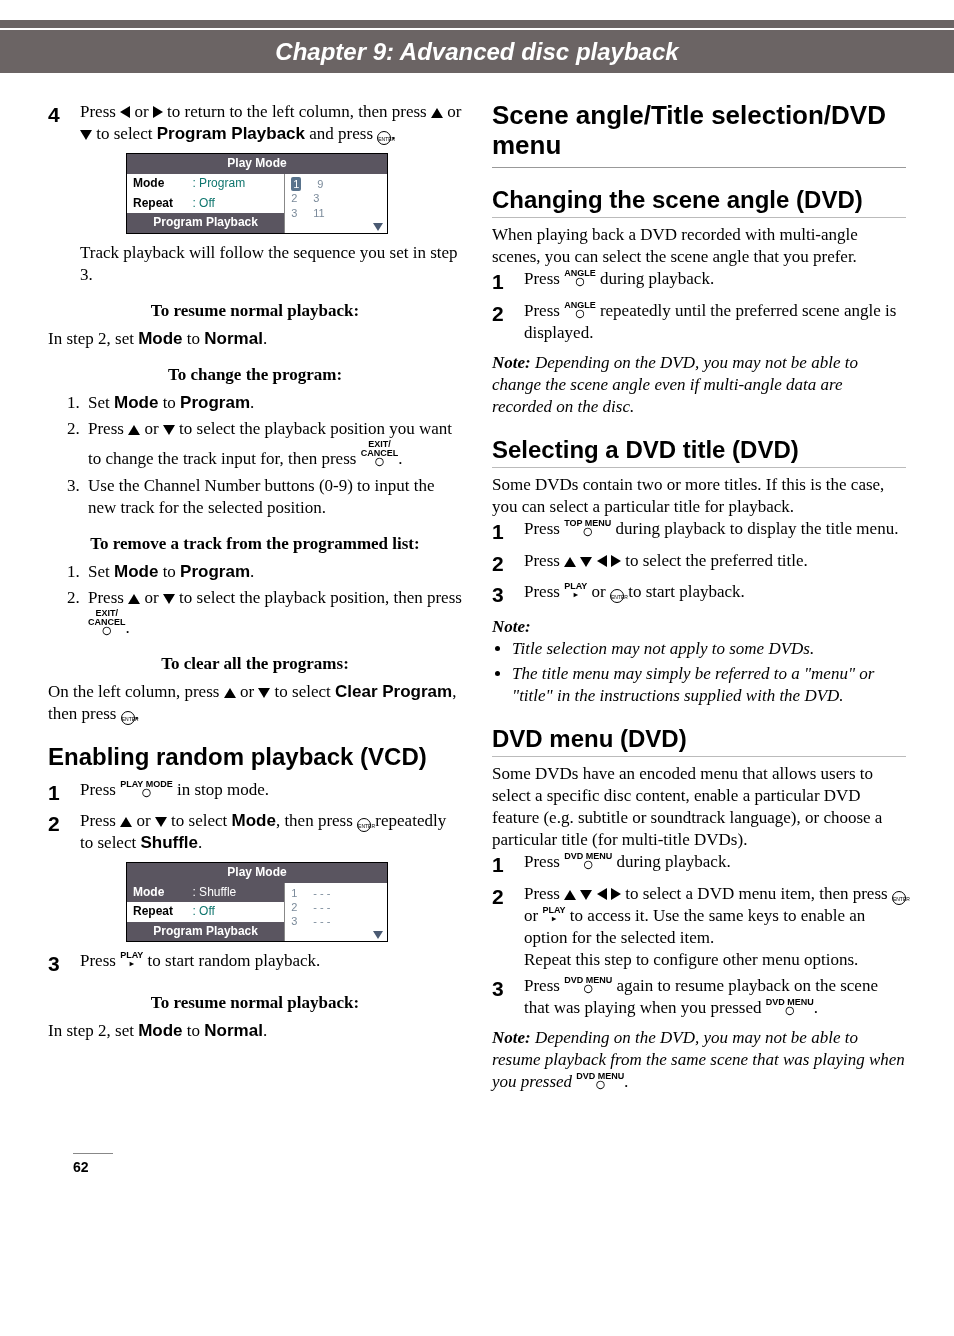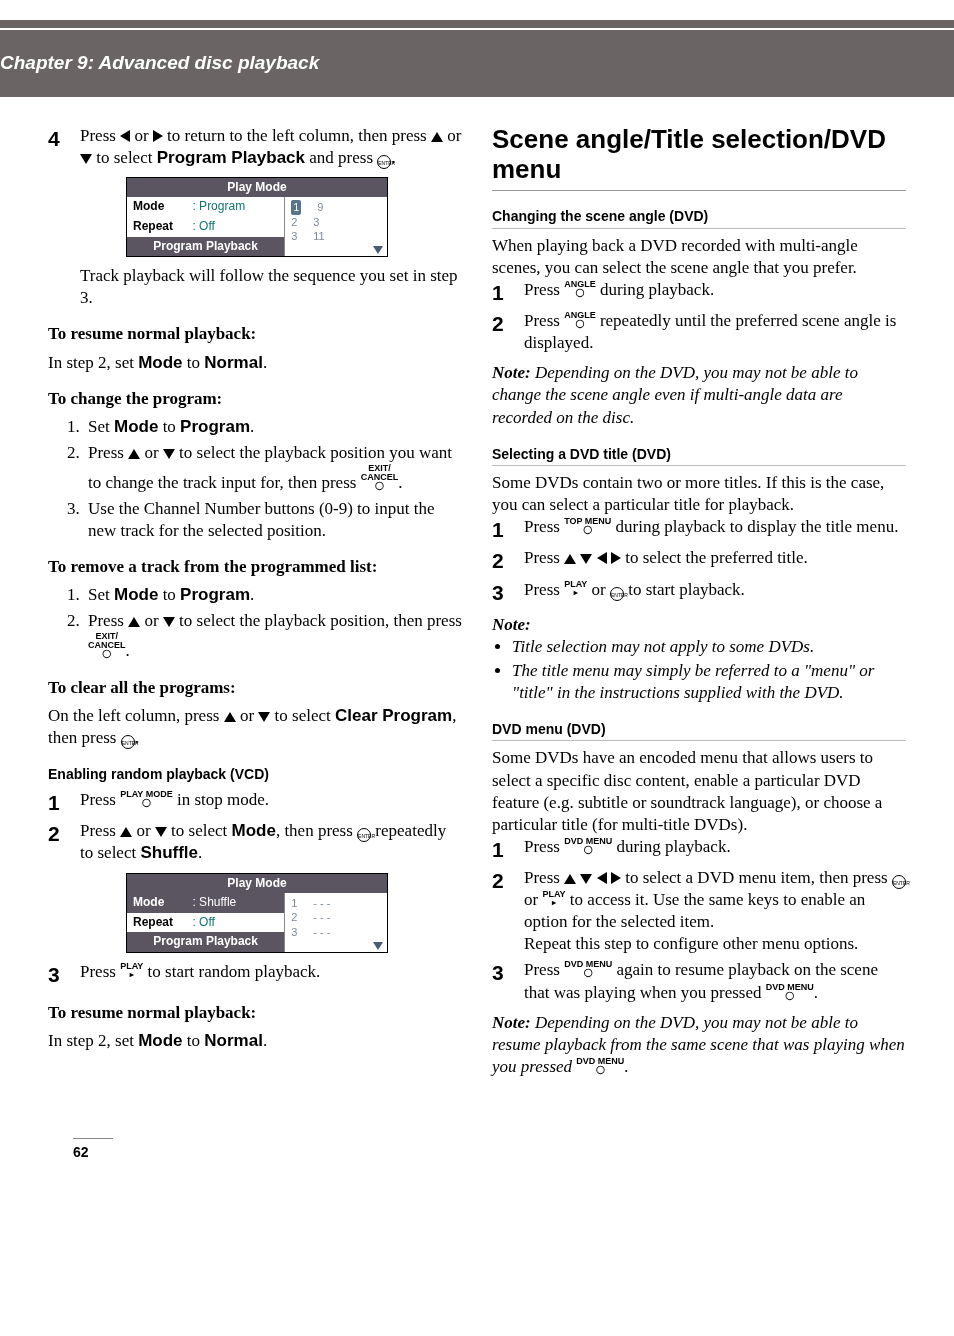--- a/index.html
+++ b/index.html
@@ -13,25 +13,25 @@
   }
   .page { padding: 20px 48px 30px 48px; }
   .header-band {
     background: #6b6464;
     height: 8px;
     margin: 0 -48px 2px -48px;
   }
   .chapter-title {
     background: #6b6464;
     color: #fff;
-    text-align: left;
+    text-align: center;
     font-style: italic;
     font-weight: bold;
-    font-size: 19px;
-    padding: 21px 0;
+    font-size: 24px;
+    padding: 6px 0;
     margin: 0 -48px 28px -48px;
     font-family: Arial, sans-serif;
   }
   .columns { display: flex; gap: 30px; }
   .col { flex: 1; }
   .step-row { display: flex; gap: 14px; margin-bottom: 4px; }
   .step-num {
     font-family: Arial, sans-serif;
     font-weight: bold;
     font-size: 21px;
@@ -68,27 +68,28 @@
     line-height: 14px;
     text-align:center;
     font-family: Arial, sans-serif;
     vertical-align: -2px;
   }
   .bold-sans { font-family: Arial, sans-serif; font-weight: bold; }
   .subhead {
     font-weight: bold;
     margin-top: 14px;
     margin-bottom: 6px;
+    text-align: center;
   }
   .ol-plain { margin-left: 36px; }
   .ol-plain li { margin-bottom: 4px; padding-left:4px; }
   .section-h2 {
     font-family: Arial, sans-serif;
     font-weight: bold;
-    font-size: 14px;
+    font-size: 24px;
     margin-top: 16px;
     margin-bottom: 6px;
   }
   .section-h1 {
     font-family: Arial, sans-serif;
     font-weight: bold;
     font-size: 26px;
     line-height: 1.15;
     border-bottom: 1px solid #999;
     padding-bottom: 6px;

